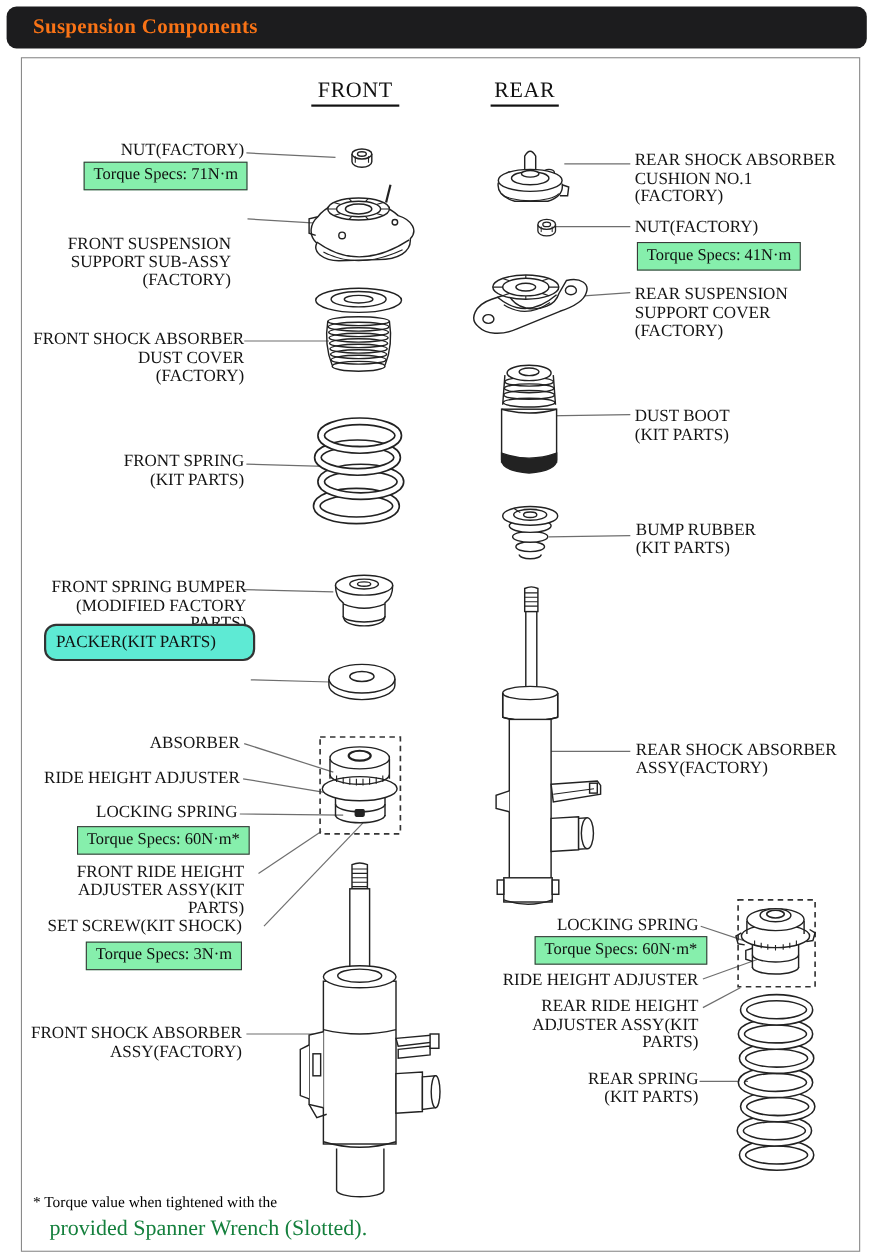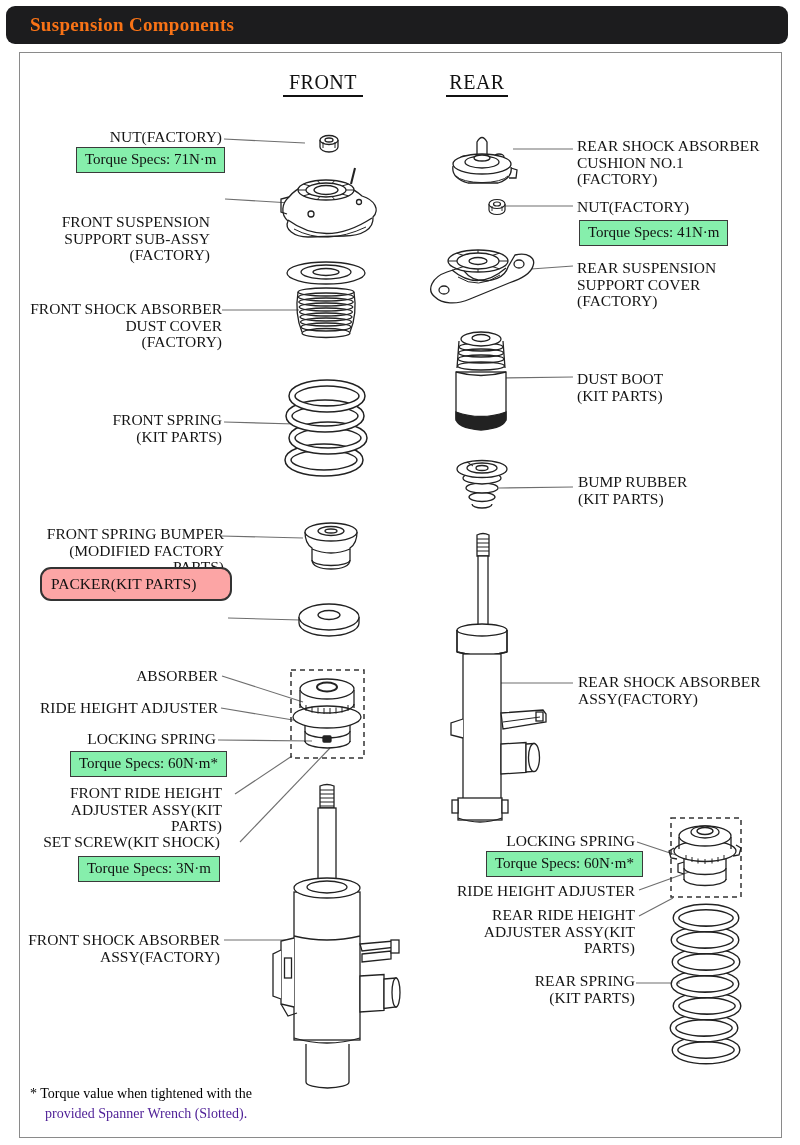--- a/index.html
+++ b/index.html
@@ -10,26 +10,26 @@
   .header-bar .title{color:#f97316;font-weight:bold;font-size:19px;padding-left:24px;letter-spacing:.3px;}
   .content-box{position:absolute;left:19px;top:52px;width:761px;height:1084px;border:1px solid #8a8a8a;background:#fff;}
   .art{position:absolute;left:0;top:0;z-index:1;}
   .label{position:absolute;z-index:2;font-size:15.5px;line-height:16.5px;white-space:pre-line;color:#141414;}
   .r{text-align:right;}
   .l{text-align:left;}
   .heading{position:absolute;z-index:2;font-size:20px;font-weight:normal;letter-spacing:.5px;
         border-bottom:2px solid #111;padding-bottom:1px;text-align:center;}
   .torque-box{position:absolute;z-index:2;border:1.5px solid #3a3a3a;background:#86efac;
         font-size:15px;line-height:15px;padding:4px 8px 5px 8px;white-space:nowrap;}
-  .packer-box{position:absolute;z-index:2;border:2px solid #333;border-radius:11px;background:#fca5a5;
+  .packer-box{position:absolute;z-index:2;border:2px solid #333;border-radius:11px;background:#5eead4;
         width:172px;padding:5px 7px 6px 9px;}
   .packer-box .pk-title{font-size:15.5px;line-height:19px;}
   .packer-box .pk-note{font-size:13.5px;line-height:17px;white-space:pre-line;}
   .footnote1{position:absolute;z-index:2;font-size:14px;color:#000000;}
-  .footnote2{position:absolute;z-index:2;font-size:14px;color:#4c1d95;}
+  .footnote2{position:absolute;z-index:2;font-size:20px;color:#15803d;}
 </style>
 </head>
 <body>
 
 <div class="page">
 
   <div class="header-bar">
     <span class="title">Suspension Components</span>
   </div>
 

